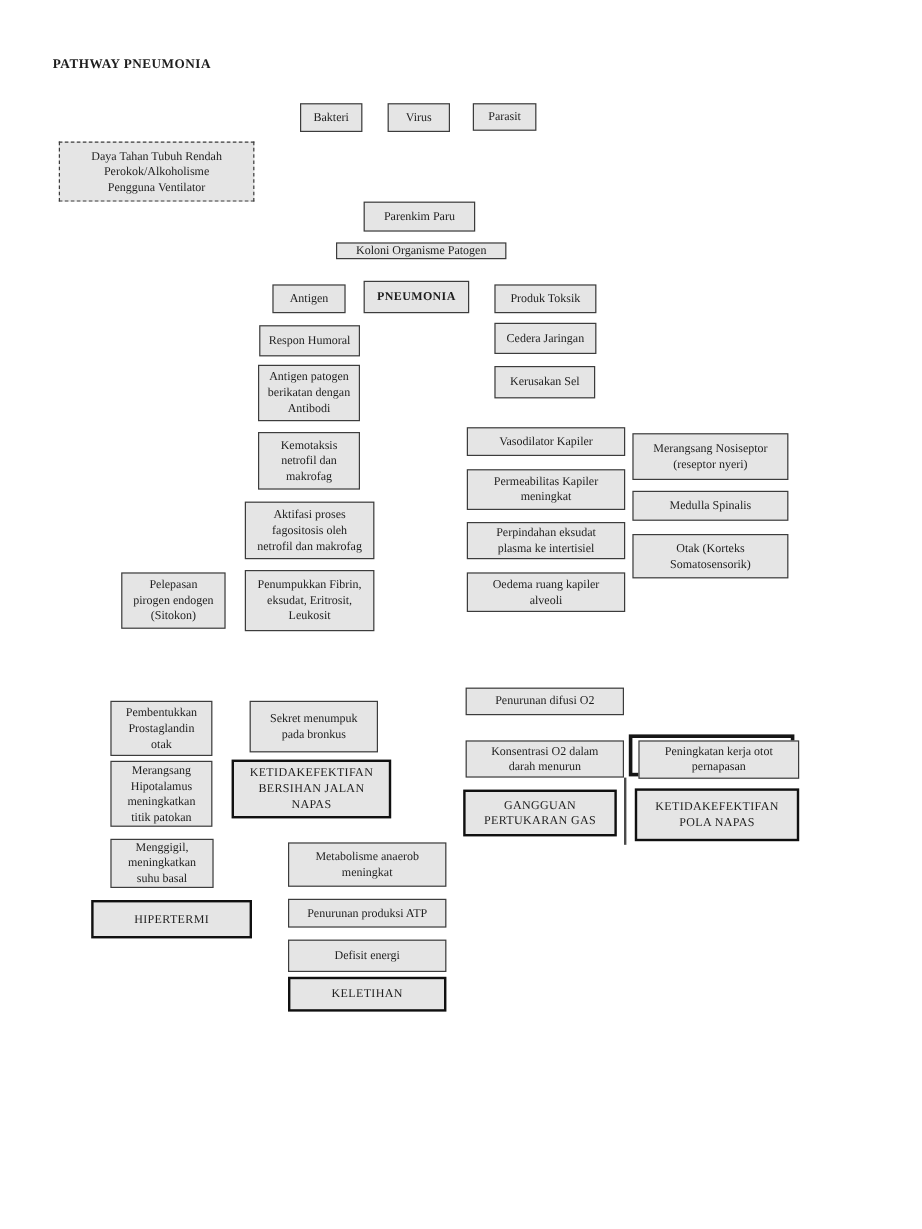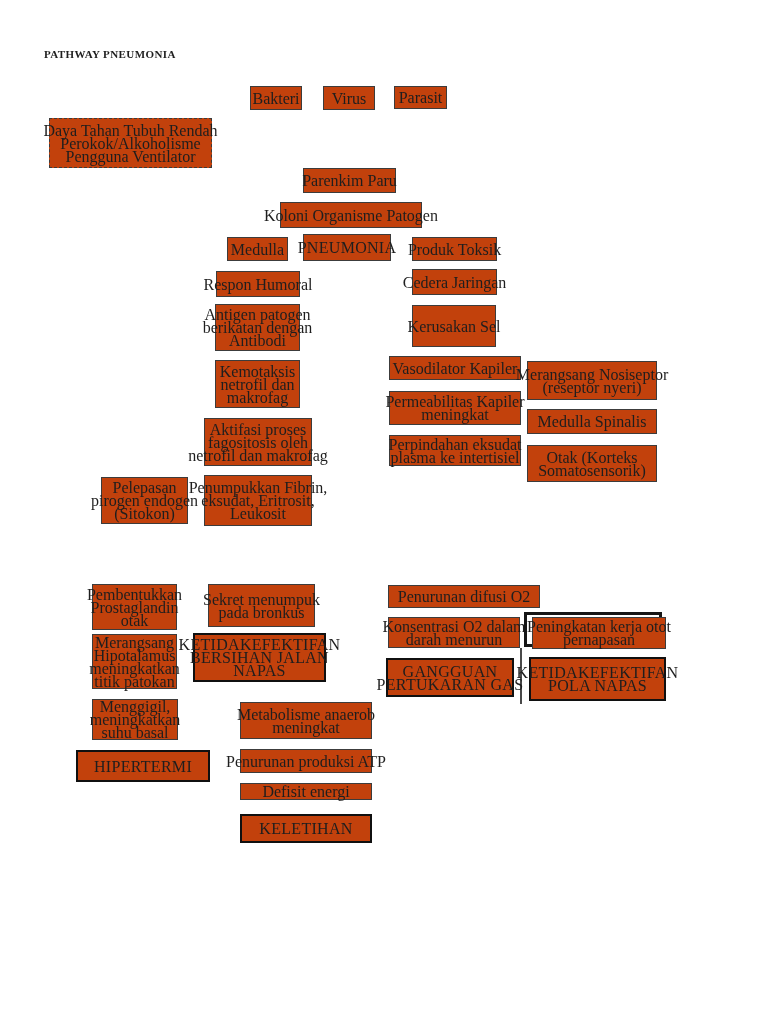--- a/index.html
+++ b/index.html
@@ -5,90 +5,90 @@
   html,body{margin:0;padding:0;background:#ffffff;}
   #page{
     position:relative;width:768px;height:1024px;background:#ffffff;
     font-family:"Liberation Serif","DejaVu Serif",serif;color:#1e1e1e;overflow:hidden;
   }
   #title{
     position:absolute;left:44px;top:48px;font-size:11px;font-weight:bold;
     letter-spacing:.4px;white-space:pre;
   }
   .node{
-    position:absolute;box-sizing:border-box;border:1px solid #3c3c3c;background:#c2410c;
+    position:absolute;box-sizing:border-box;border:1px solid #3c3c3c;background:#e5e5e5;
     display:flex;align-items:center;justify-content:center;text-align:center;
-    font-size:16px;line-height:13px;white-space:pre;z-index:1;
+    font-size:10px;line-height:13px;white-space:pre;z-index:1;
   }
   .hard{border:2.5px solid #101010;font-weight:normal;letter-spacing:.3px;}
   .dashed{border:1px dashed #3c3c3c;}
   .artifact{position:absolute;box-sizing:border-box;z-index:0;}
   #peningkatan-frame{left:524px;top:612px;width:138px;height:35px;border:3px solid #161616;background:transparent;}
   #vline{left:520px;top:648px;width:2px;height:56px;background:#4a4a4a;}
 
   #n-bakteri{left:250px;top:86px;width:52px;height:24px}
   #n-virus{left:323px;top:86px;width:52px;height:24px}
   #n-parasit{left:394px;top:86px;width:53px;height:23px}
   #n-risk{left:49px;top:118px;width:163px;height:50px}
   #n-infeksi{left:272px;top:133px;width:157px;height:26px}
   #n-parenkim{left:303px;top:168px;width:93px;height:25px}
-  #n-koloni{left:280px;top:202px;width:142px;height:26px}
+  #n-koloni{left:280px;top:202px;width:142px;height:14px}
   #n-antigen{left:227px;top:237px;width:61px;height:24px}
-  #n-pneumonia{left:303px;top:234px;width:88px;height:27px;border-width:1.5px;font-weight:normal;letter-spacing:.3px}
+  #n-pneumonia{left:303px;top:234px;width:88px;height:27px;border-width:1.5px;font-weight:bold;letter-spacing:.3px}
   #n-produk{left:412px;top:237px;width:85px;height:24px}
   #n-respon{left:216px;top:271px;width:84px;height:26px}
   #n-cedera{left:412px;top:269px;width:85px;height:26px}
   #n-antigenpatogen{left:215px;top:304px;width:85px;height:47px}
-  #n-kerusakan{left:412px;top:305px;width:84px;height:42px}
+  #n-kerusakan{left:412px;top:305px;width:84px;height:27px}
   #n-mediator{left:512px;top:295px;width:158px;height:57px}
   #n-kemotaksis{left:215px;top:360px;width:85px;height:48px}
   #n-vasodilator{left:389px;top:356px;width:132px;height:24px}
   #n-nosiseptor{left:527px;top:361px;width:130px;height:39px}
   #n-permeabilitas{left:389px;top:391px;width:132px;height:34px}
   #n-medulla{left:527px;top:409px;width:130px;height:25px}
   #n-aktifasi{left:204px;top:418px;width:108px;height:48px}
   #n-perpindahan{left:389px;top:435px;width:132px;height:31px}
   #n-otak{left:527px;top:445px;width:130px;height:37px}
   #n-pirogen{left:101px;top:477px;width:87px;height:47px}
   #n-penumpukkan{left:204px;top:475px;width:108px;height:51px}
   #n-oedema{left:389px;top:477px;width:132px;height:33px}
   #n-pembentukkan{left:92px;top:584px;width:85px;height:46px}
   #n-sekret{left:208px;top:584px;width:107px;height:43px}
-  #n-pdifusi{left:388px;top:585px;width:152px;height:23px}
+  #n-pdifusi{left:388px;top:573px;width:132px;height:23px}
   #n-hipotalamus{left:92px;top:634px;width:85px;height:55px}
   #n-bersihan{left:193px;top:633px;width:133px;height:49px}
   #n-konsentrasi{left:388px;top:617px;width:132px;height:31px}
   #n-peningkatan{left:532px;top:617px;width:134px;height:32px}
   #n-gangguan{left:386px;top:658px;width:128px;height:39px}
   #n-pola{left:529px;top:657px;width:137px;height:44px}
   #n-menggigil{left:92px;top:699px;width:86px;height:41px}
   #n-metabolisme{left:240px;top:702px;width:132px;height:37px}
   #n-hipertermi{left:76px;top:750px;width:134px;height:32px}
   #n-atp{left:240px;top:749px;width:132px;height:24px}
-  #n-defisit{left:240px;top:783px;width:132px;height:17px}
+  #n-defisit{left:240px;top:783px;width:132px;height:27px}
   #n-keletihan{left:240px;top:814px;width:132px;height:29px}
 </style>
 </head>
 <body>
 
 <div id="page">
   <div id="title">PATHWAY PNEUMONIA</div>
 
   <div id="peningkatan-frame" class="artifact"></div>
   <div id="vline" class="artifact"></div>
 
   <div class="node" id="n-bakteri">Bakteri</div>
   <div class="node" id="n-virus">Virus</div>
   <div class="node" id="n-parasit">Parasit</div>
   <div class="node dashed" id="n-risk">Daya Tahan Tubuh Rendah
 Perokok/Alkoholisme
 Pengguna Ventilator</div>
   <div class="node" id="n-parenkim">Parenkim Paru</div>
   <div class="node" id="n-koloni">Koloni Organisme Patogen</div>
-  <div class="node" id="n-antigen">Medulla</div>
+  <div class="node" id="n-antigen">Antigen</div>
   <div class="node" id="n-pneumonia">PNEUMONIA</div>
   <div class="node" id="n-produk">Produk Toksik</div>
   <div class="node" id="n-respon">Respon Humoral</div>
   <div class="node" id="n-cedera">Cedera Jaringan</div>
   <div class="node" id="n-antigenpatogen">Antigen patogen
 berikatan dengan
 Antibodi</div>
   <div class="node" id="n-kerusakan">Kerusakan Sel</div>
   <div class="node" id="n-kemotaksis">Kemotaksis
 netrofil dan
@@ -105,20 +105,22 @@
   <div class="node" id="n-perpindahan">Perpindahan eksudat
 plasma ke intertisiel</div>
   <div class="node" id="n-otak">Otak (Korteks
 Somatosensorik)</div>
   <div class="node" id="n-pirogen">Pelepasan
 pirogen endogen
 (Sitokon)</div>
   <div class="node" id="n-penumpukkan">Penumpukkan Fibrin,
 eksudat, Eritrosit,
 Leukosit</div>
+  <div class="node" id="n-oedema">Oedema ruang kapiler
+alveoli</div>
   <div class="node" id="n-pembentukkan">Pembentukkan
 Prostaglandin
 otak</div>
   <div class="node" id="n-sekret">Sekret menumpuk
 pada bronkus</div>
   <div class="node" id="n-pdifusi">Penurunan difusi O2</div>
   <div class="node" id="n-hipotalamus">Merangsang
 Hipotalamus
 meningkatkan
 titik patokan</div>

